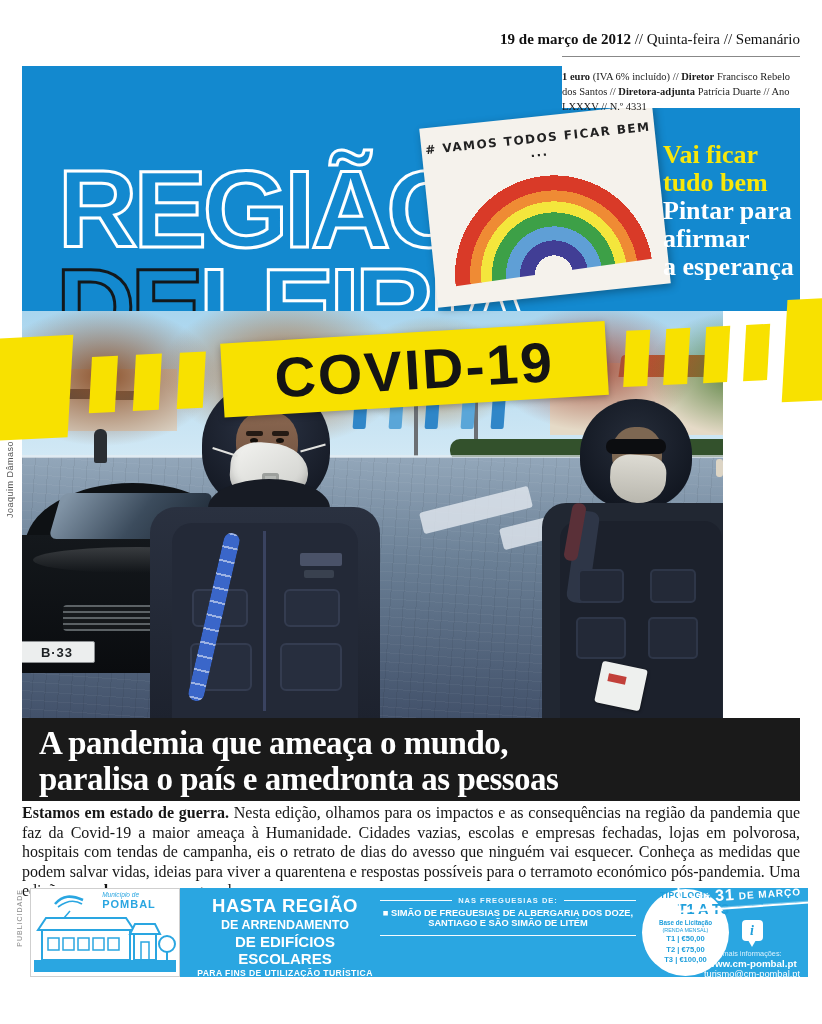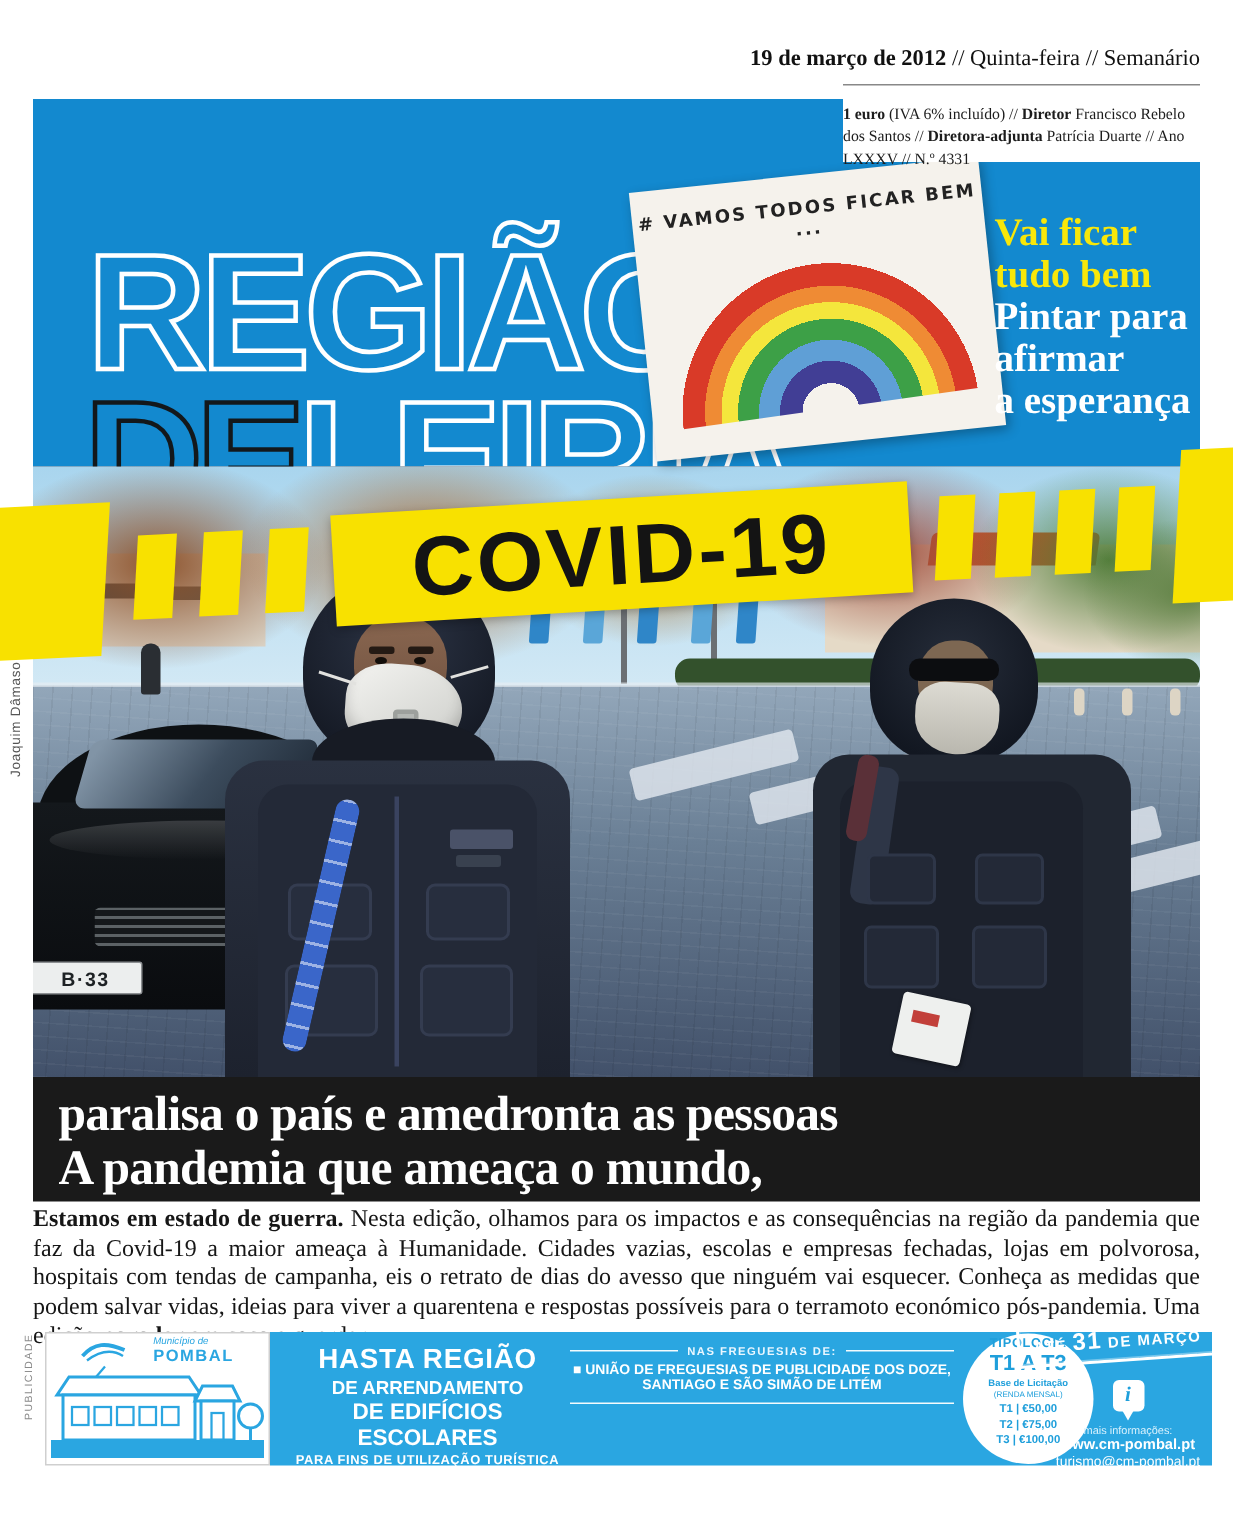--- a/index.html
+++ b/index.html
@@ -54,21 +54,21 @@
   .cv-end  { width:90px;  height:102px; background:#f8e100; transform:skewX(-6deg); margin-right:20px; flex:none; }
   .cv-seg  { width:26px;  height:56px;  background:#f8e100; transform:skewX(-6deg); margin-right:18px; flex:none; }
   .cv-seg4 { width:24px;  height:56px;  background:#f8e100; transform:skewX(-6deg); margin-right:16px; flex:none; }
   .cv-main { width:385px; height:74px;  background:#f8e100; transform:rotate(-0.6deg); margin-right:18px; flex:none;
              display:flex; align-items:center; justify-content:center; box-shadow:0 2px 6px rgba(0,0,0,.25); }
   .cv-main span { font-family:"Liberation Sans", sans-serif; font-weight:900; font-size:56px;
                   letter-spacing:2px; color:#141414; transform:scaleX(1.02); }
   .cv-end-r { margin-right:0; width:100px; }
 
   
-  .hero { position:absolute; left:22px; top:311px; width:778px; height:407px; overflow:hidden;
+  .hero { position:absolute; left:22px; top:311px; width:701px; height:407px; overflow:hidden;
           background:#5d7288; z-index:1; }
   .hero * { position:absolute; }
   .ph-sky { left:0; top:0; right:0; height:150px; background:linear-gradient(#a9d5ee,#d3e9f5); }
   .ph-bldg-l { left:0; top:58px; width:155px; height:62px; background:#d9d0c2; }
   .ph-awn1 { left:18px; top:78px; width:50px; height:10px; background:#4a4a48; }
   .ph-awn2 { left:86px; top:80px; width:44px; height:9px; background:#5d5a52; }
   .ph-bldg-r { left:528px; top:52px; width:250px; height:72px; background:#e5dac7; }
   .ph-roof { left:598px; top:44px; width:112px; height:22px; background:#c2552c; transform:skewX(-8deg);
              border-radius:4px 4px 0 0; }
   .blob { border-radius:50%; }
@@ -200,21 +200,21 @@
   .frg-head { display:flex; align-items:center; }
   .frg-rule { flex:1; height:1px; background:rgba(255,255,255,.95); }
   .frg-label { font-size:7.5px; letter-spacing:1px; margin:0 6px; color:#eaf7ff; font-weight:bold; }
   .frg-l1 { font-size:9.8px; font-weight:bold; margin-top:5px; letter-spacing:.3px; }
   .frg-l2 { font-size:9.3px; font-weight:bold; margin-top:3px; }
   .frg-l3 { font-size:9.3px; font-weight:bold; }
   .frg-bottom { height:1px; background:rgba(255,255,255,.95); margin-top:7px; }
   .badge { position:absolute; left:462px; top:1px; width:87px; height:87px; background:#fff;
            border-radius:50%; color:#1f9fdb; text-align:center; padding-top:2px; line-height:1.15; }
   .bg1 { font-size:8.5px; font-weight:bold; letter-spacing:.5px; }
-  .bg2 { font-size:14.5px; font-weight:bold; }
+  .bg2 { font-size:14.5px; font-weight:bold;text-align:right; }
   .bg3 { font-size:6.3px; font-weight:bold; margin-top:2px; }
   .bg4 { font-size:5.4px; }
   .bg5 { font-size:7.6px; font-weight:bold; margin-top:2px; }
   .stamp { position:absolute; right:-4px; top:-7px; transform:rotate(-4deg); border:2px solid #fff;
            padding:2px 9px 3px; white-space:nowrap; letter-spacing:1px;
            box-shadow:inset 0 0 0 1px rgba(255,255,255,.35); }
   .stamp .s-sm { font-size:10px; font-weight:bold; }
   .stamp .s-lg { font-size:16px; font-weight:bold; }
   .info { position:absolute; right:4px; top:32px; width:104px; text-align:center; }
   .pin { position:relative; width:21px; height:21px; background:#fff; border-radius:4px; margin:0 auto; }
@@ -360,22 +360,22 @@
     <div class="cv-seg4"></div>
     <div class="cv-seg4"></div>
     <div class="cv-seg4"></div>
     <div class="cv-seg4"></div>
     <div class="cv-end cv-end-r"></div>
   </div>
 
   <div class="credit">Joaquim Dâmaso</div>
 
   <div class="band">
+    <div>A pandemia que ameaça o mundo,</div>
     <div>paralisa o país e amedronta as pessoas</div>
-    <div>A pandemia que ameaça o mundo,</div>
   </div>
 
   <p class="lead"><b>Estamos em estado de guerra.</b><span> Nesta edição, olhamos para os impactos e as consequências na região da pandemia que faz da Covid-19 a maior ameaça à Humanidade. Cidades vazias, escolas e empresas fechadas, lojas em polvorosa, hospitais com tendas de campanha, eis o retrato de dias do avesso que ninguém vai esquecer. Conheça as medidas que podem salvar vidas, ideias para viver a quarentena e respostas possíveis para o terramoto económico pós-pandemia. Uma edição </span><b>para ler em casa</b><span> e guardar.</span></p>
 
   <div class="publicidade">PUBLICIDADE</div>
   <div class="ad">
     <div class="ad-left">
       <div class="ad-logo">
         <svg width="30" height="16" viewBox="0 0 30 16">
           <path d="M1 11 C 9 2, 17 2, 29 7" stroke="#2aa6e1" fill="none" stroke-width="2.6"></path>
@@ -410,21 +410,21 @@
         <div class="h3">DE EDIFÍCIOS ESCOLARES</div>
         <div class="h4">PARA FINS DE UTILIZAÇÃO TURÍSTICA</div>
         <div class="h5">ALOJAMENTO LOCAL</div>
       </div>
       <div class="frg">
         <div class="frg-head">
           <div class="frg-rule"></div>
           <div class="frg-label">NAS FREGUESIAS DE:</div>
           <div class="frg-rule"></div>
         </div>
-        <div class="frg-l2">■ UNIÃO DE FREGUESIAS DE PUBLICIDADE DOS DOZE,</div>
+        <div class="frg-l2">■ SIMÃO DE FREGUESIAS DE ALBERGARIA DOS DOZE,</div>
         <div class="frg-l3">SANTIAGO E SÃO SIMÃO DE LITÉM</div>
         <div class="frg-bottom"></div>
       </div>
       <div class="badge">
         <div class="bg1">TIPOLOGIA</div>
         <div class="bg2">T1 A T3</div>
         <div class="bg3">Base de Licitação</div>
         <div class="bg4">(RENDA MENSAL)</div>
         <div class="bg5">T1 | €50,00</div>
         <div class="bg5">T2 | €75,00</div>

